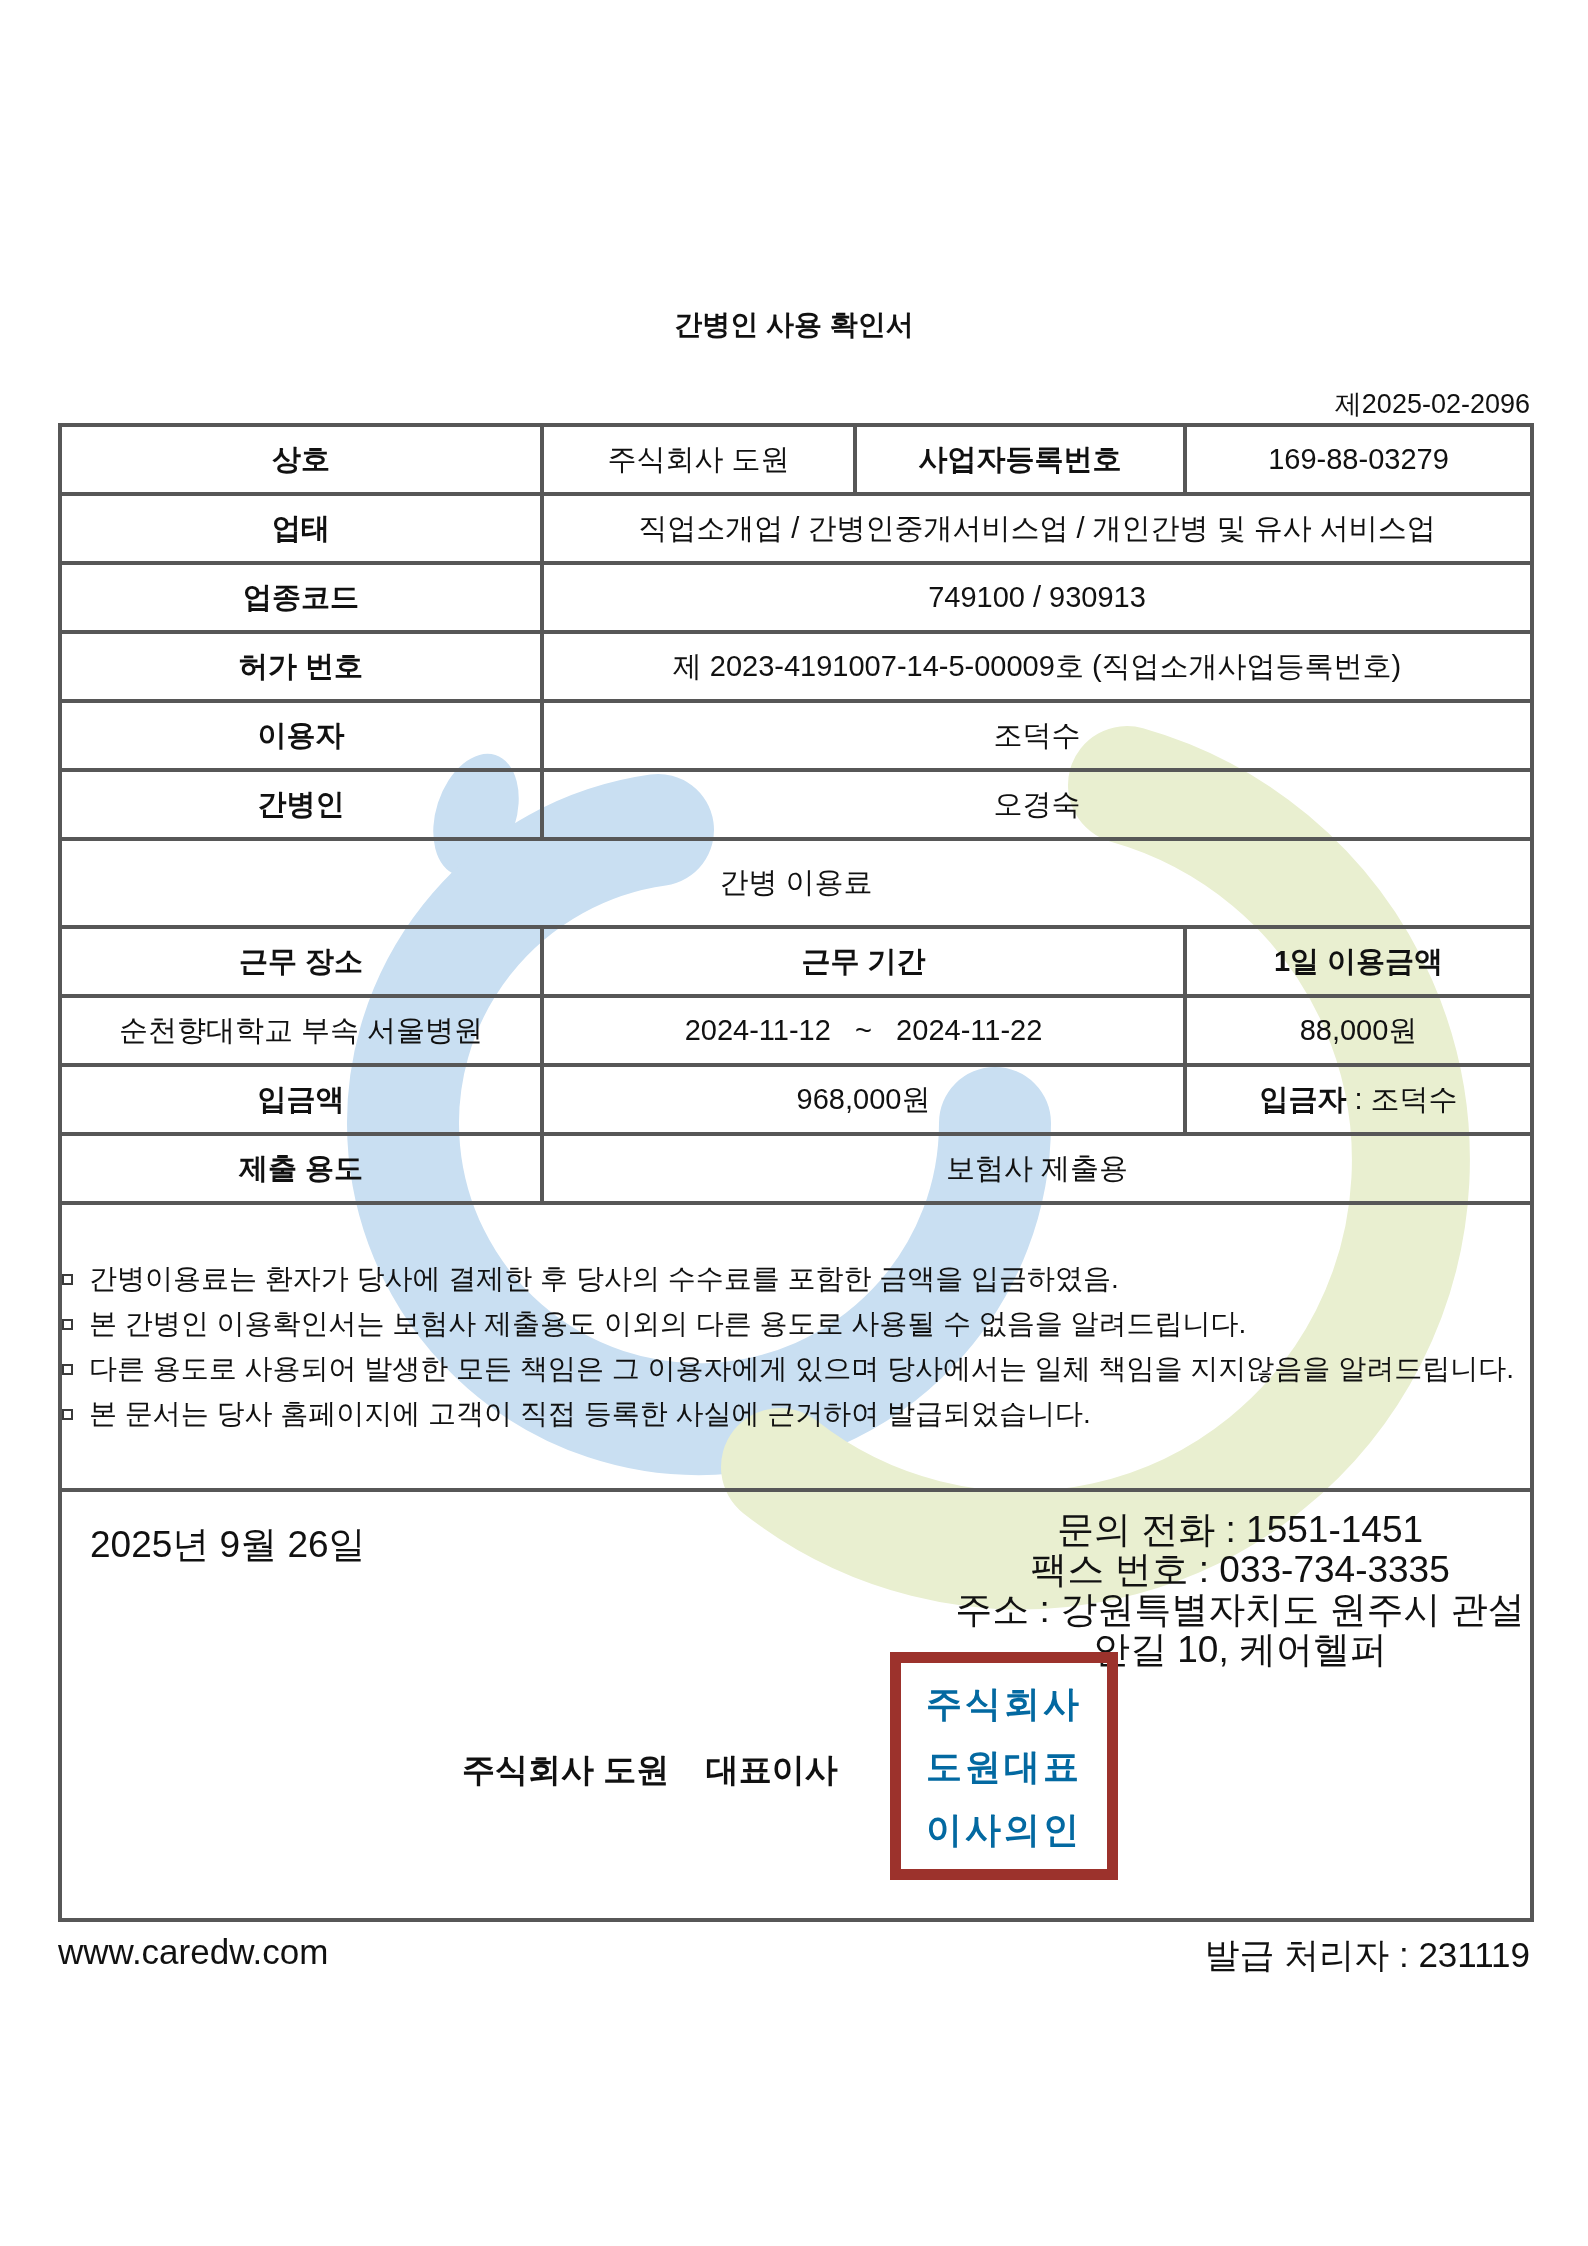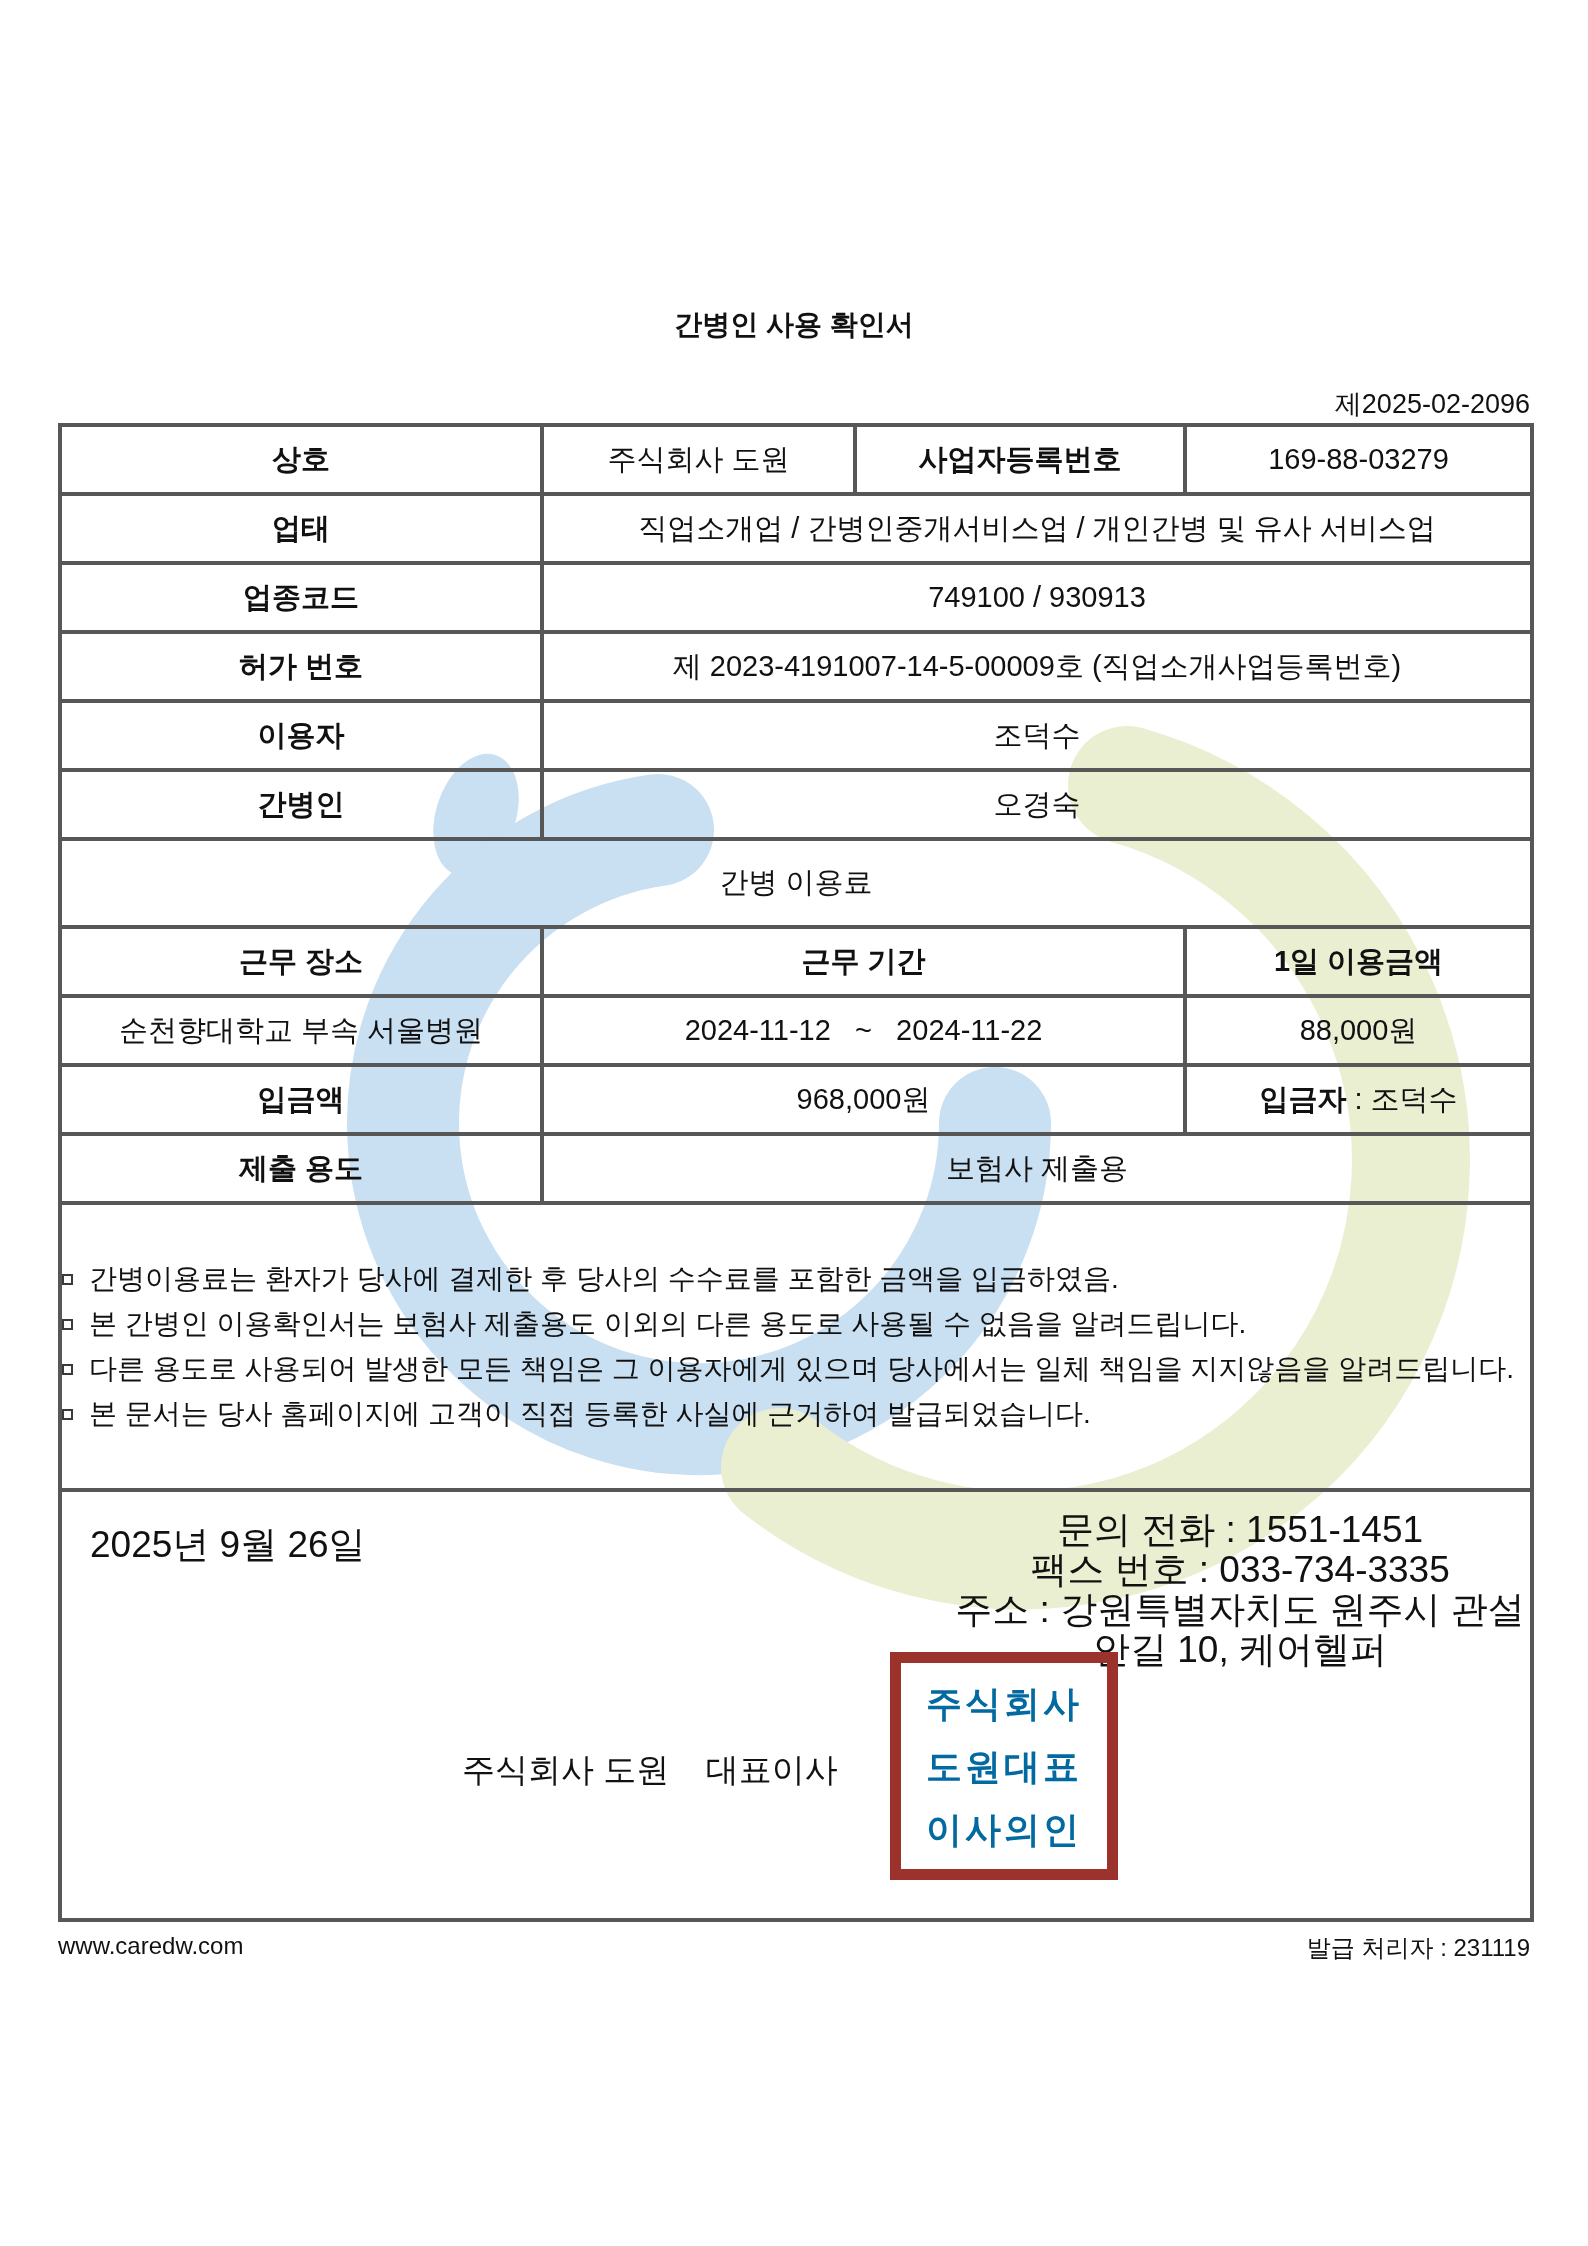--- a/index.html
+++ b/index.html
@@ -39,34 +39,34 @@
   .pre { white-space:pre; }
   .notes-cell { height:287px; text-align:left; vertical-align:middle; padding-left:24px; }
   .note-line { display:flex; align-items:center; height:45px; font-size:28px; }
   .bullet {
     width:11px; height:11px; border:2px solid #3a3a3a;
     display:inline-block; margin-right:16px; flex:0 0 auto; background:transparent;
   }
   .bottom-cell { height:430px; position:relative; text-align:left; vertical-align:top; }
   .issue-date { position:absolute; left:22px; top:28px; font-size:37px;margin-left:6px; }
   .contact-block { position:absolute; left:888px; top:18px; font-size:37px; line-height:40px; }
-  .signature { position:absolute; left:400px; top:256px; font-size:33px; font-weight:400; white-space:pre; }
+  .signature { position:absolute; left:400px; top:256px; font-size:33px; font-weight:700; white-space:pre; }
   .stamp {
     position:absolute; left:828px; top:160px; width:228px; height:228px;
     border:11px solid #9c322c; background:transparent;
     display:flex; flex-direction:column; align-items:center; justify-content:center;
   }
   .stamp-line {
     font-size:36px; font-weight:700; line-height:63px;
     letter-spacing:3px; color:#0369a1; white-space:nowrap;
   }
   .footer {
     position:absolute; left:58px; top:1932px; width:1472px;
     display:flex; justify-content:space-between;
-    font-size:24px; z-index:1;
+    font-size:35px; z-index:1;
   }
 </style>
 </head>
 <body>
 
 <div class="page">
 
   <svg class="watermark" width="1588" height="2246" viewBox="0 0 1588 2246" aria-hidden="true">
     <ellipse cx="476" cy="815" rx="40" ry="63" transform="rotate(18 476 815)" fill="#c9dff2"></ellipse>
     <path d="M658,830 A296,296 0 1 0 995,1123" fill="none" stroke="#c9dff2" stroke-width="112" stroke-linecap="round"></path>

